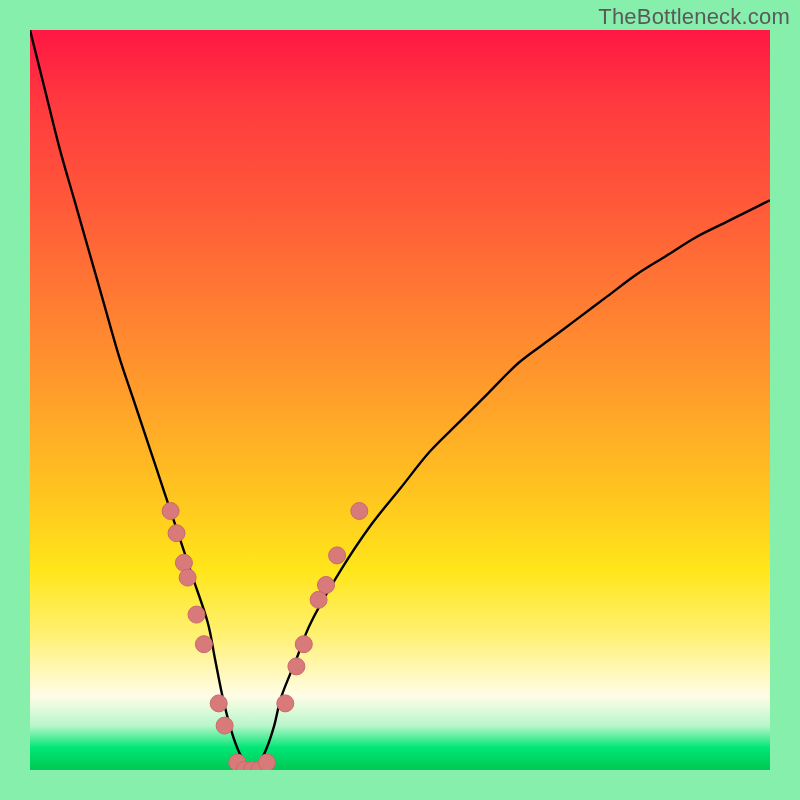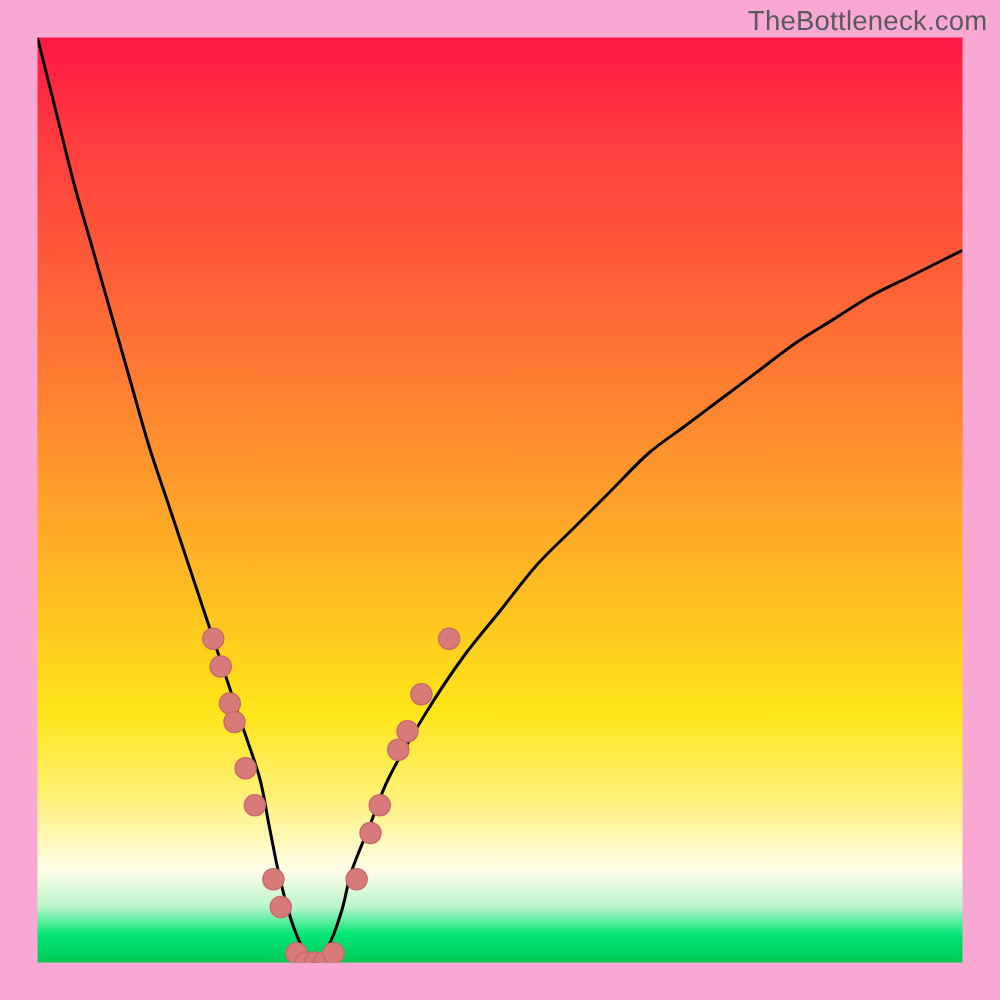--- a/index.html
+++ b/index.html
@@ -8,21 +8,21 @@
     width: 800px;
     height: 800px;
     overflow: hidden;
     background: #000;
     font-family: Arial, Helvetica, sans-serif;
   }
   .frame {
     position: absolute;
     left: 0; top: 0;
     width: 800px; height: 800px;
-    background: #f9a8d4;
+    background: #86efac;
   }
   .plot {
     position: absolute;
     left: 30px; top: 30px;
     width: 740px; height: 740px;
     
     background: linear-gradient(
       to bottom,
       #ff1744 0%,
       #ff3a3f 10%,

